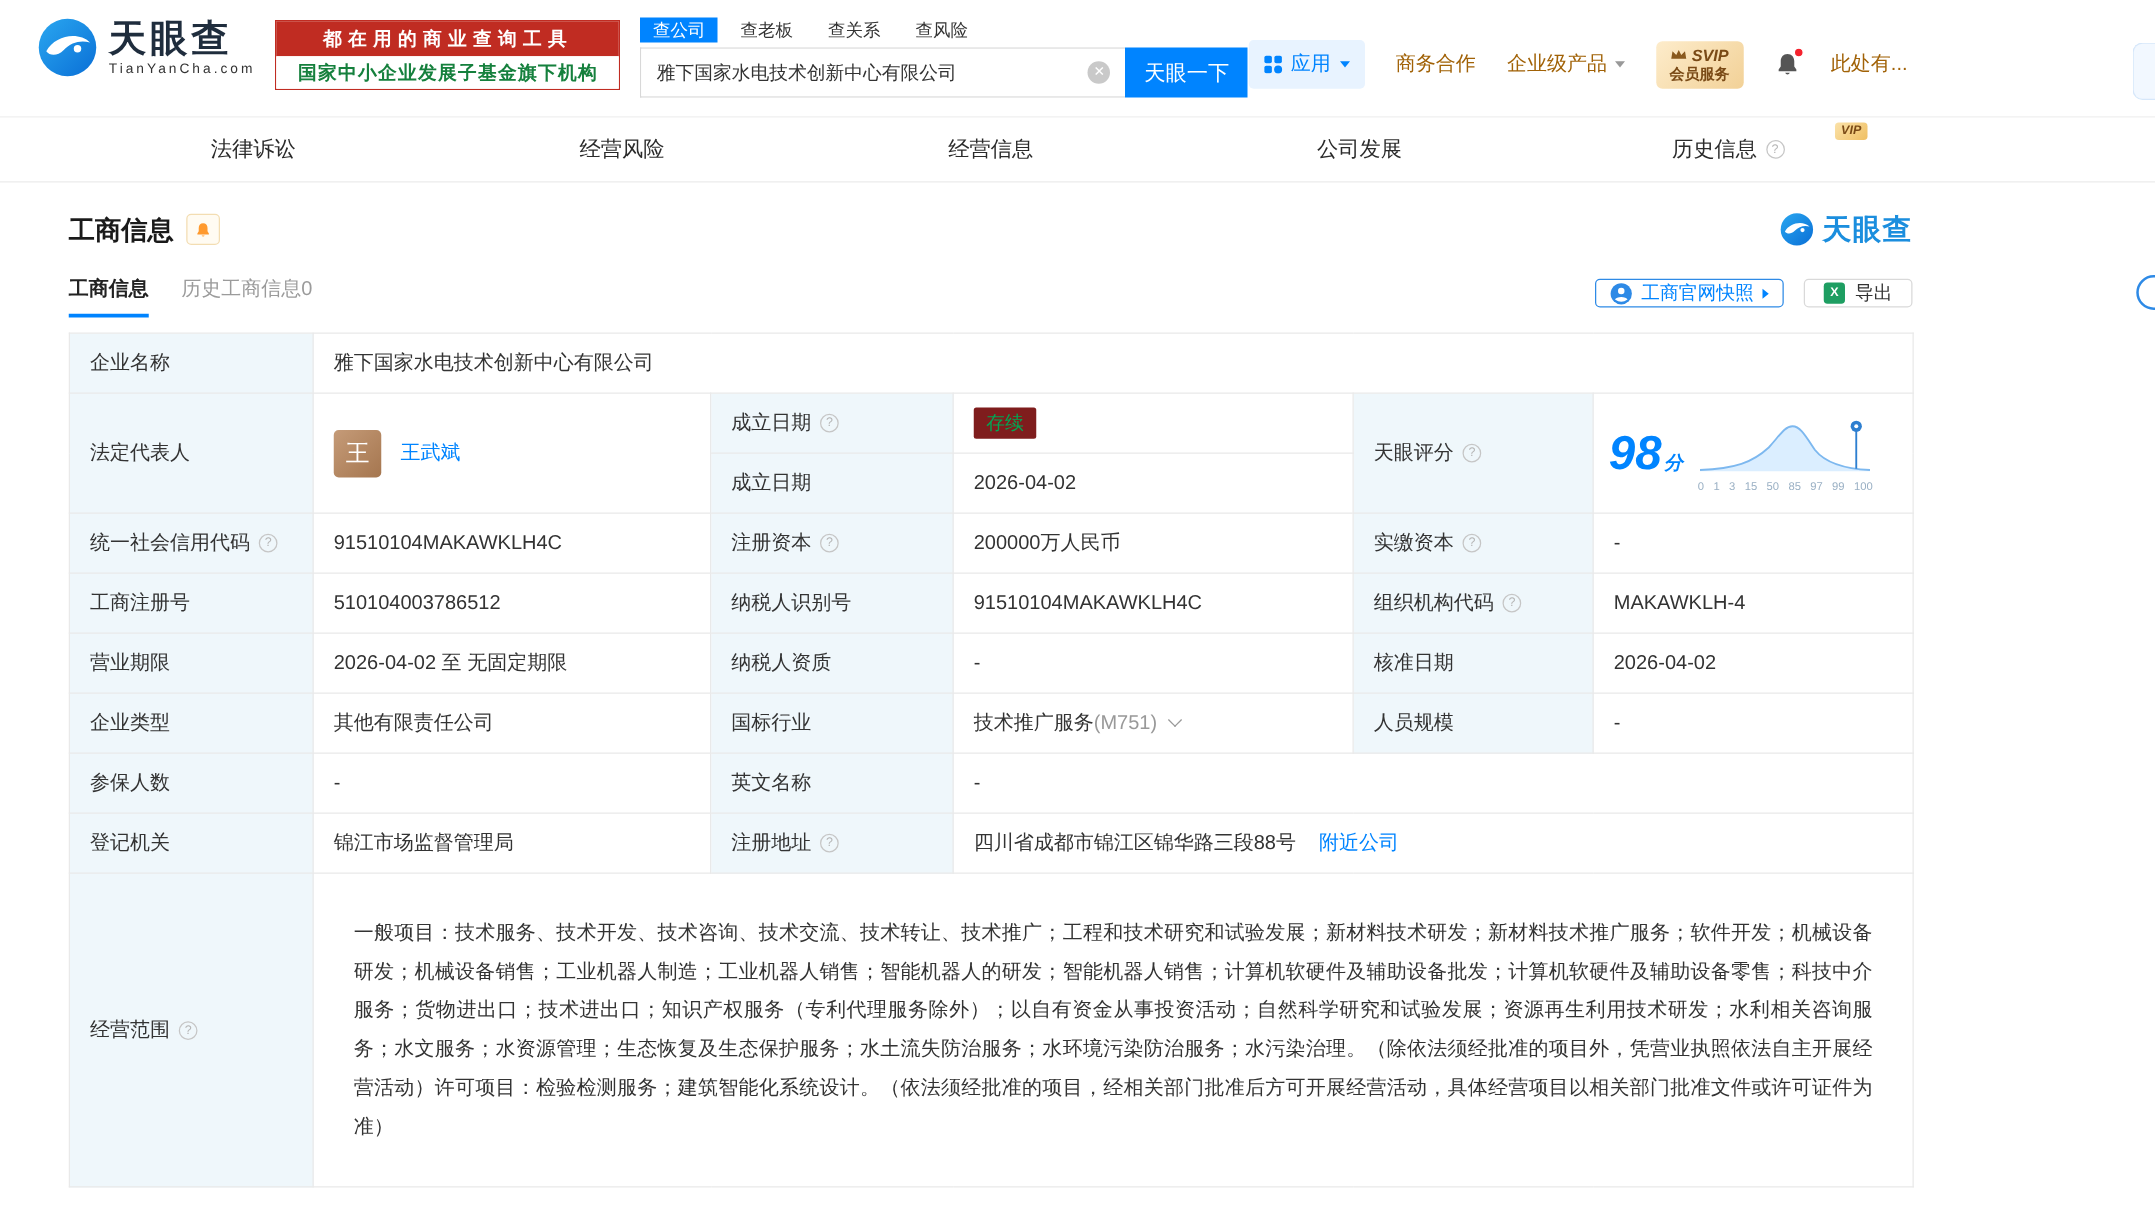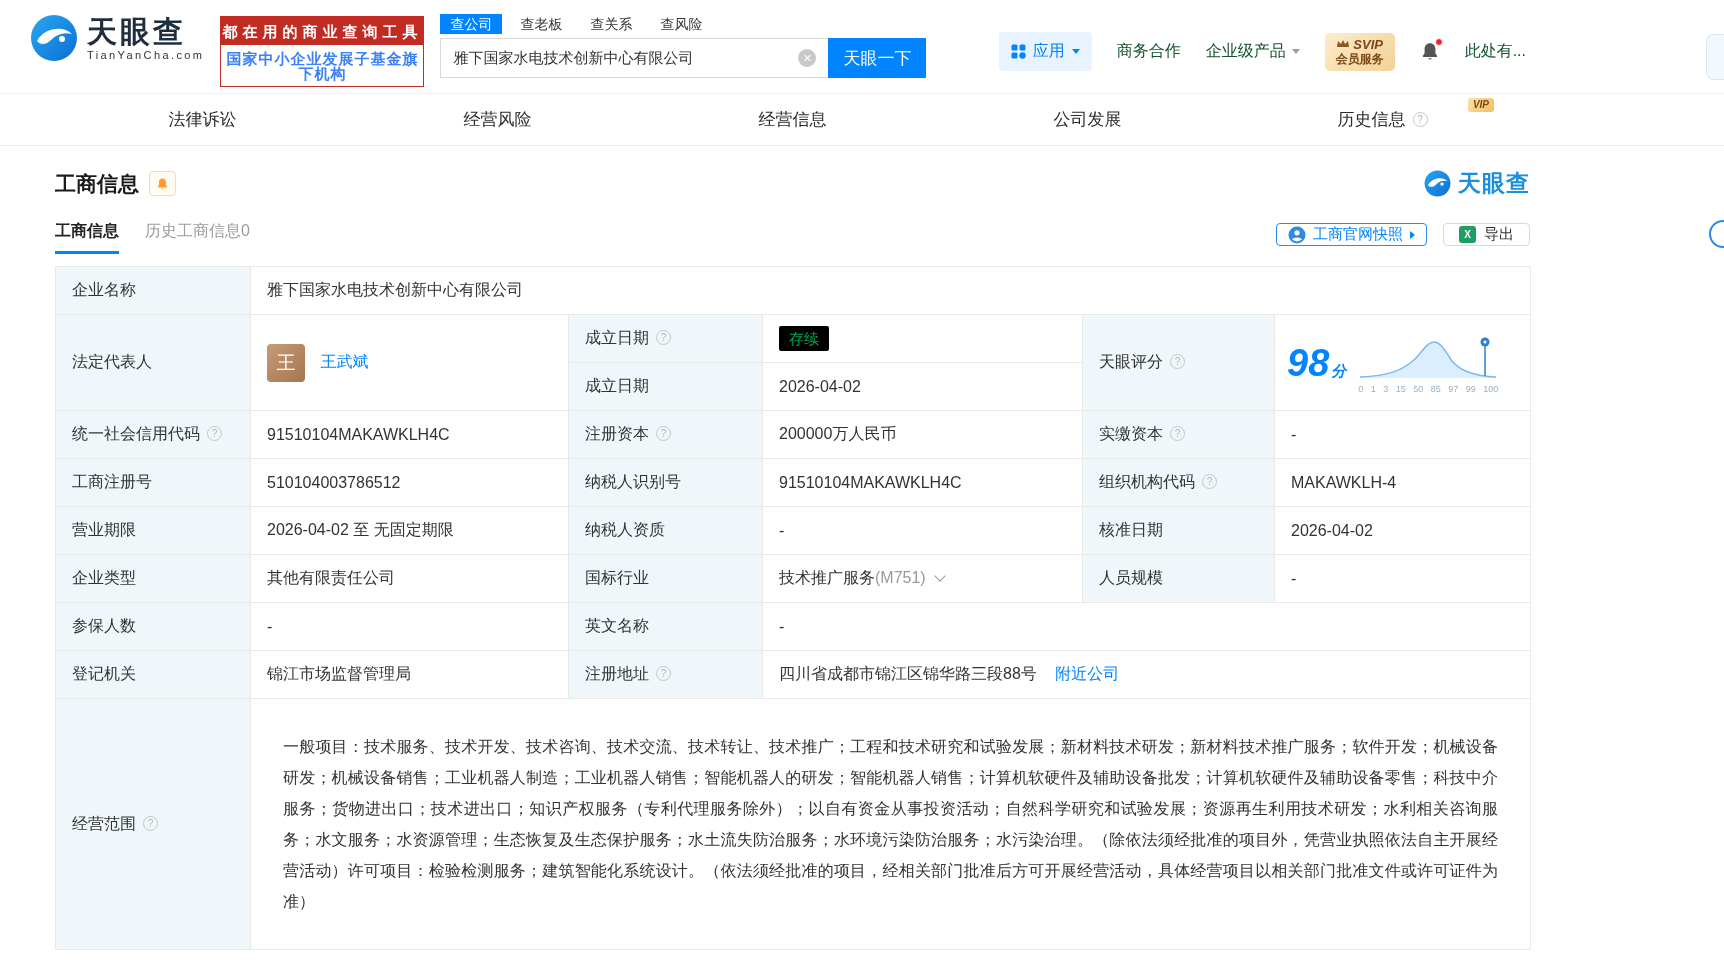--- a/index.html
+++ b/index.html
@@ -7,37 +7,37 @@
      font-family:"Liberation Sans","DejaVu Sans",sans-serif;color:#333;position:relative}
 a{text-decoration:none}
 .link{color:#0084ff;cursor:pointer}
 
 
 .topbar{height:93px;display:flex;align-items:flex-start;padding:12px 0 0 30px;position:relative}
 .logo{display:flex;align-items:center;margin-top:2px;cursor:pointer}
 .logo-texts{margin-left:9px}
 .logo-brand{font-size:30px;font-weight:bold;color:#1f2d3d;letter-spacing:3px;line-height:34px}
 .logo-domain{font-size:11px;color:#333;letter-spacing:2.4px}
-.promo{margin-left:16px;margin-top:4px;border:1px solid #c02c22;width:204px;text-align:center;font-weight:bold;font-size:15px;line-height:1}
+.promo{margin-left:16px;margin-top:4px;border:1px solid #c02c22;width:276px;text-align:center;font-weight:bold;font-size:15px;line-height:1}
 .promo-top{background:#c02c22;color:#fff;padding:7px 0 6px;letter-spacing:5px}
-.promo-bottom{color:#3b82f6;background:#fff;padding:6px 0 5px;letter-spacing:1px}
+.promo-bottom{color:#15803d;background:#fff;padding:6px 0 5px;letter-spacing:1px}
 .search-block{margin-left:16px}
 .search-tabs{display:flex;align-items:center;gap:8px;height:24px;margin-bottom:2px}
 .stab{font-size:14px;color:#333;padding:3px 10px;cursor:pointer;line-height:1}
 .stab.active{background:#0084ff;color:#fff}
 .search-row{display:flex}
 .search-input-wrap{position:relative;width:388px;height:40px;border:1px solid #d8d8d8;border-right:none;display:flex;align-items:center;background:#fff}
 .search-input{border:none;outline:none;width:100%;height:100%;padding:0 40px 0 12px;font-size:15px;color:#333;font-family:inherit}
 .clear-icon{position:absolute;right:12px;width:18px;height:18px;border-radius:50%;background:#c9c9c9;color:#fff;font-size:11px;line-height:18px;text-align:center;cursor:pointer}
 .clear-icon::after{content:"✕"}
 .search-btn{width:98px;height:40px;background:#0084ff;color:#fff;border:none;font-size:17px;cursor:pointer;font-family:inherit}
 .top-menu{position:absolute;right:198px;top:32px;display:flex;align-items:center;gap:25px}
 .apps-btn{display:flex;align-items:center;gap:7px;background:#e8f3ff;color:#0084ff;padding:9px 12px;border-radius:4px;font-size:16px;cursor:pointer}
 .caret{width:0;height:0;border-left:4px solid transparent;border-right:4px solid transparent;border-top:5px solid currentColor;display:inline-block}
-.menu-link{font-size:16px;color:#14532d;display:flex;align-items:center;gap:6px;cursor:pointer}
+.menu-link{font-size:16px;color:#a16207;display:flex;align-items:center;gap:6px;cursor:pointer}
 .svip{background:linear-gradient(135deg,#fdeccb,#f2d197);border-radius:5px;padding:4px 11px;text-align:center;cursor:pointer}
 .svip-top{display:flex;align-items:center;justify-content:center;gap:3px;font-size:13px;font-weight:bold;font-style:italic;color:#7a4a16;line-height:15px}
 .svip-bottom{font-size:12px;color:#7a4a16;line-height:15px;font-weight:bold}
 .bell-wrap{position:relative;cursor:pointer;display:flex}
 .red-dot{position:absolute;top:-3px;right:-3px;width:8px;height:8px;background:#f5222d;border-radius:50%;border:1px solid #fff}
 
 
 .edge-card{position:absolute;right:0;top:34px;width:18px;height:46px;background:#f2f8ff;border:1px solid #d6e7fa;border-right:none;border-radius:8px 0 0 8px;cursor:pointer}
 .edge-dot{position:absolute;right:-13px;top:220px;width:28px;height:28px;border-radius:50%;border:2px solid #2e8ae6;background:#fff;cursor:pointer}
 
@@ -74,21 +74,21 @@
 .excel-icon{width:17px;height:17px;background:#1e9e62;border-radius:3px;color:#fff;font-size:10px;font-weight:bold;display:flex;align-items:center;justify-content:center}
 .excel-icon::after{content:"X"}
 
 
 .biz-table{width:100%;border-collapse:collapse;table-layout:fixed;margin-top:12px}
 .biz-table td{border:1px solid #e9e9e9;font-size:16px;padding:10px 16px;vertical-align:middle;word-break:break-all;color:#333;background:#fff}
 .biz-table td.lbl{background:#eff7fb}
 .c-l1{width:195px}.c-v1{width:318px}.c-l2{width:194px}.c-v2{width:320px}.c-l3{width:192px}.c-v3{width:256px}
 tr.r{height:48px}
 .avatar{display:inline-flex;width:38px;height:38px;border-radius:4px;background:linear-gradient(135deg,#c59b78,#a5764f);color:#fff;font-size:19px;align-items:center;justify-content:center;margin-right:11px;vertical-align:middle;cursor:pointer}
-.badge-green{display:inline-block;background:#000000;color:#00a854;font-size:15px;padding:3px 10px;border-radius:2px;line-height:19px}
+.badge-green{display:inline-block;background:#7f1d1d;color:#00a854;font-size:15px;padding:3px 10px;border-radius:2px;line-height:19px}
 .score-cell{padding:4px 8px 2px 12px !important}
 .score-flex{display:flex;align-items:center;gap:12px}
 .score-num{color:#0084ff;font-style:italic;white-space:nowrap}
 .score-num .n{font-size:38px;font-weight:bold}
 .score-num .u{font-size:15px;margin-left:2px;font-weight:bold}
 .chart{width:140px}
 .ticks{display:flex;justify-content:space-between;font-size:9px;color:#9ab0c4;line-height:10px;width:140px}
 .muted-code{color:#999}
 .dd-caret{display:inline-block;width:8px;height:8px;border-right:1.5px solid #999;border-bottom:1.5px solid #999;transform:rotate(45deg);margin-left:10px;position:relative;top:-3px;cursor:pointer}
 .scope-cell{line-height:31px;padding:32px !important;text-align:justify}

